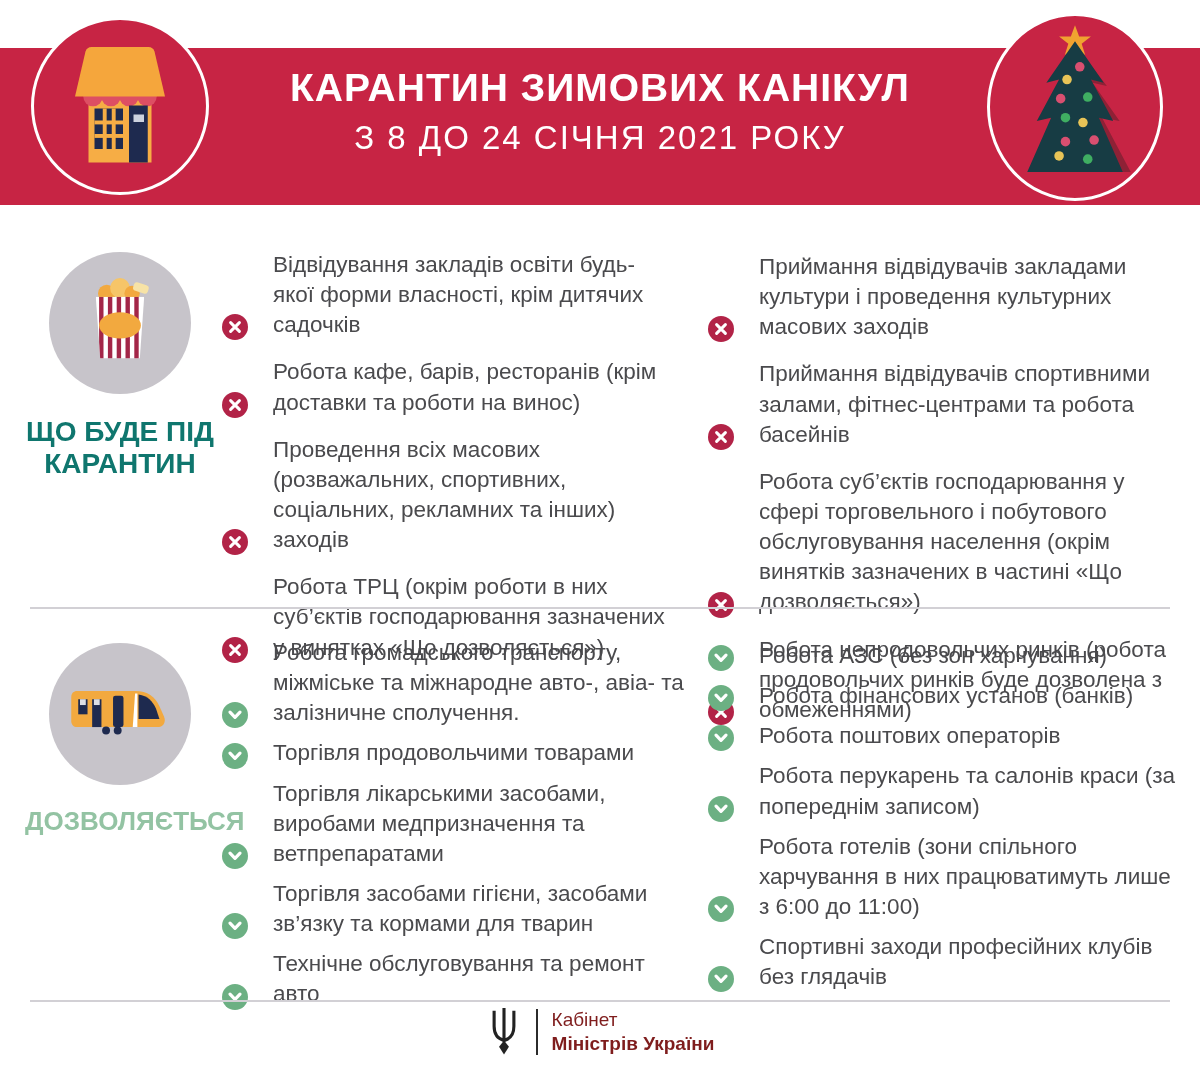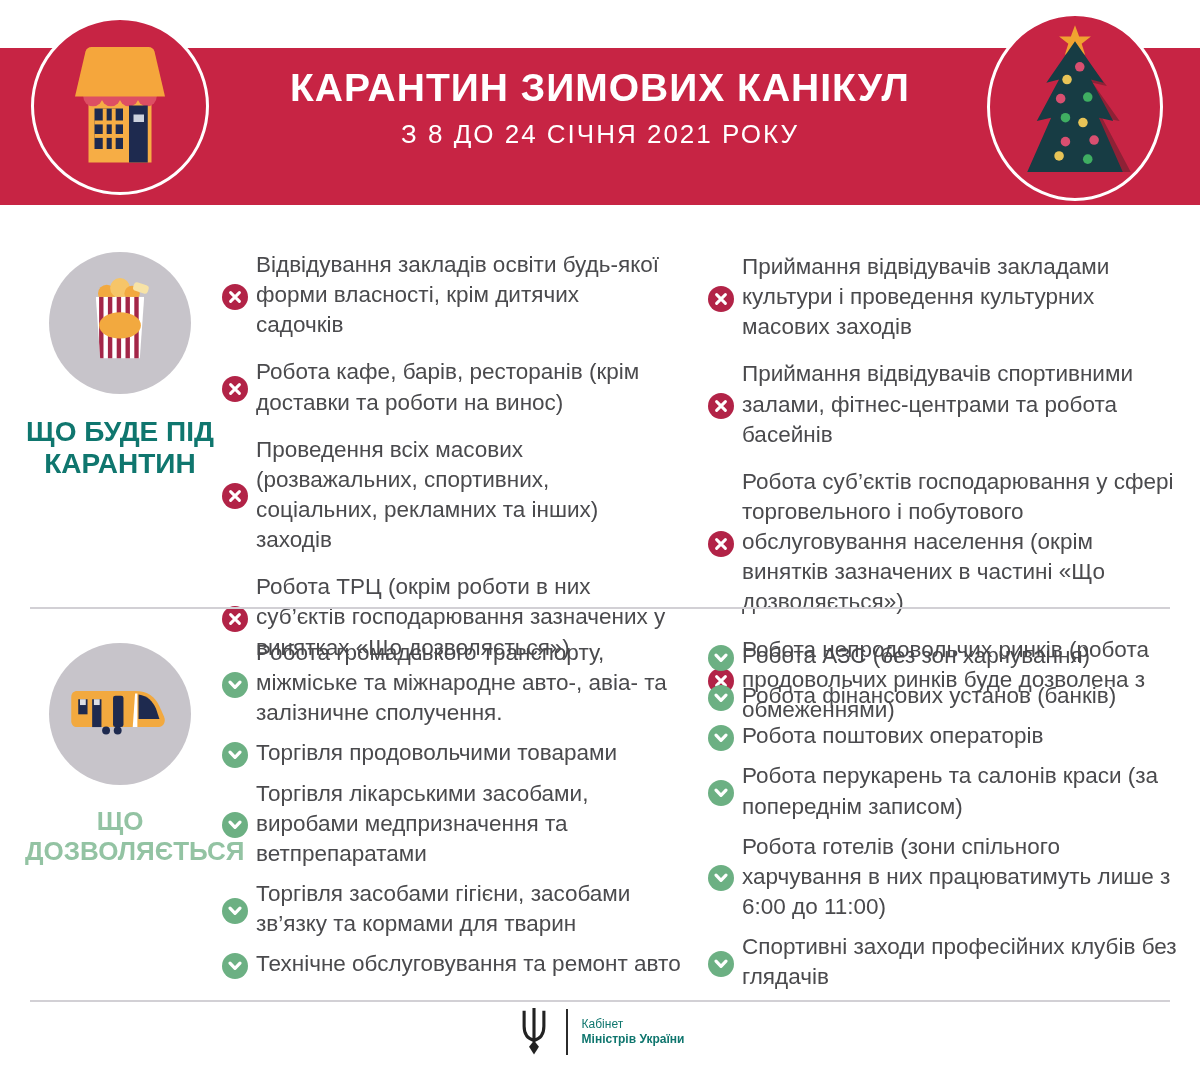--- a/index.html
+++ b/index.html
@@ -4,50 +4,50 @@
 <style>
   * { margin:0; padding:0; box-sizing:border-box; }
   html,body { width:1200px; height:1070px; background:#fff;
     font-family:"Liberation Sans", sans-serif; overflow:hidden; }
   .page { position:relative; width:1000px; height:1070px; background:#fff; }
 
   
   .band { position:absolute; left:0; top:48px; width:1200px; height:157px; background:#c72444; }
   .band-text { position:absolute; left:0; top:66px; width:1200px; text-align:center; color:#fff; }
   .band-title { font-size:39px; font-weight:700; letter-spacing:1px; }
-  .band-subtitle { font-size:26px; font-weight:400; letter-spacing:2px; margin-top:9px; }
+  .band-subtitle { font-size:33px; font-weight:400; letter-spacing:2px; margin-top:9px; }
   .hcircle { position:absolute; border-radius:50%; background:#c72444; border:3px solid #fff;
     display:flex; align-items:center; justify-content:center; overflow:hidden; }
   .hcircle.left { left:31px; top:17px; width:178px; height:178px; }
   .hcircle.right { left:987px; top:13px; width:176px; height:188px; }
 
   
   .rail { position:absolute; width:190px; text-align:center; }
   .rail-circle { width:142px; height:142px; border-radius:50%; background:#c7c4ca;
     margin:0 auto; display:flex; align-items:center; justify-content:center; }
   .rail-label { margin-top:22px; font-weight:700; line-height:1.15; }
   .rail-label.banned { color:#0f766e; font-size:28px; }
   .rail-label.allowed { color:#93c3a3; font-size:26px; }
 
   
   .list { position:absolute; display:flex; flex-direction:column; }
-  .item { display:flex; align-items:center; gap:8px; }
+  .item { display:flex; align-items:flex-end; gap:25px; }
   .list.tight .item { margin-bottom:10px; }
   .list.roomy .item { margin-bottom:17px; }
   .item-icon { flex:0 0 26px; width:26px; height:26px; margin-top:3px; }
   .item-text { font-size:22.5px; line-height:1.34; color:#4a4a4d; }
 
   .divider { position:absolute; left:30px; width:1140px; height:2px; background:#d2d0d5; }
 
   
   .footer { position:absolute; left:0; top:1008px; width:1200px;
     display:flex; align-items:center; justify-content:center; gap:14px; }
   .tryzub { width:36px; height:48px; }
   .footer-sep { width:2px; height:46px; background:#2b2b2b; }
-  .footer-text { color:#0f766e; font-size:12px; line-height:1.25; }
+  .footer-text { color:#7f1d1d; font-size:19px; line-height:1.25; }
   .footer-text .l2 { font-weight:700; }
 </style>
 </head>
 <body>
 
 <div class="page">
 
   <div class="band"></div>
   <div class="band-text">
     <div class="band-title">КАРАНТИН ЗИМОВИХ КАНІКУЛ</div>
@@ -224,21 +224,20 @@
           <rect x="15.5" y="39" width="5" height="5" fill="#fff" opacity="0.85"></rect>
           <rect x="26" y="39" width="8" height="24" fill="#1e2a4f"></rect>
           <rect x="27.5" y="39" width="5" height="5" fill="#fff" opacity="0.85"></rect>
           <rect x="44" y="36" width="9" height="27" rx="2" fill="#1e2a4f"></rect>
           <circle cx="38" cy="66" r="3.4" fill="#1e2a4f"></circle>
           <circle cx="48" cy="66" r="3.4" fill="#1e2a4f"></circle>
         </svg>
       </span>
     </div>
     <div class="rail-label allowed">
-      <div>ЩО</div>
       <div>ДОЗВОЛЯЄТЬСЯ</div>
     </div>
   </div>
 
   <div class="list tight" style="left:222px; top:638px; width:462px;">
 
       <div class="item">
         <span class="item-icon">
           <svg width="26" height="26" viewBox="0 0 26 26">
             <circle cx="13" cy="13" r="13" fill="#6cb083"></circle>

